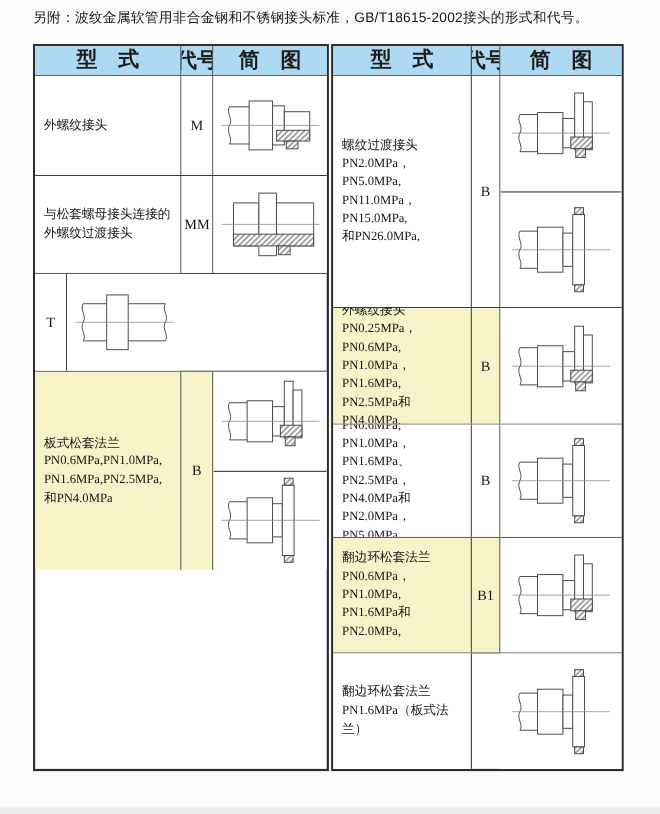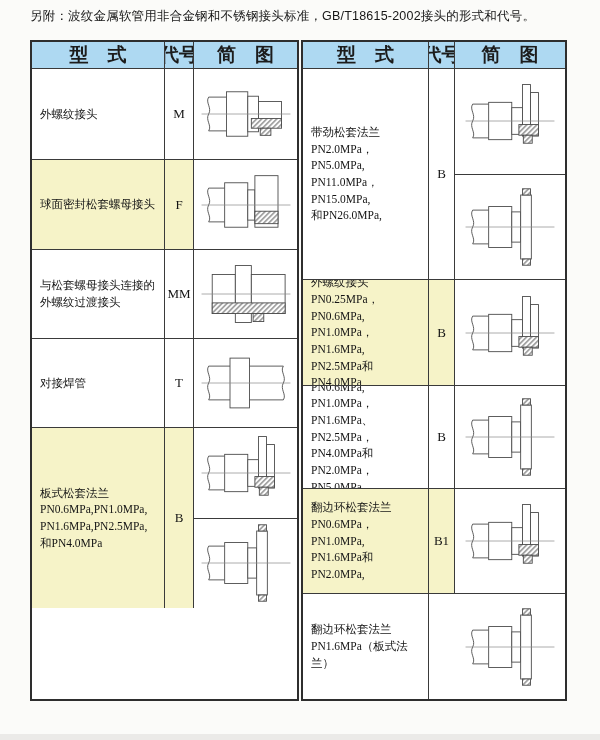--- a/index.html
+++ b/index.html
@@ -94,56 +94,39 @@
             <rect x="30" y="20" width="24" height="50" fill="#fff" stroke="#4a4a4a"></rect>
             <rect x="54" y="25" width="12" height="40" fill="#fff" stroke="#4a4a4a"></rect>
             <rect x="66" y="31" width="26" height="28" fill="#fff" stroke="#4a4a4a"></rect>
             <rect x="58" y="50" width="34" height="11" fill="url(#hatch)" stroke="#4a4a4a"></rect>
             <rect x="68" y="61" width="12" height="8" fill="url(#hatch)" stroke="#4a4a4a"></rect>
             <line x1="2" y1="45" x2="102" y2="45" stroke="#8a8a8a" stroke-width="0.8"></line>
           </svg>
       </div>
     </div>
 
-    <div class="row" style="height:90px">
-      <div class="cell type hl">球面密封松套螺母接头</div>
-      <div class="cell code hl">F</div>
-      <div class="cell diag last">
-        <svg class="fit" viewBox="0 0 104 90">
-            <path d="M10,26 C6,32 14,38 10,45 C6,52 14,58 10,64" fill="none" stroke="#4a4a4a"></path>
-            <line x1="10" y1="26" x2="28" y2="26" stroke="#4a4a4a"></line>
-            <line x1="10" y1="64" x2="28" y2="64" stroke="#4a4a4a"></line>
-            <rect x="28" y="20" width="26" height="50" fill="#fff" stroke="#4a4a4a"></rect>
-            <rect x="54" y="28" width="8" height="34" fill="#fff" stroke="#4a4a4a"></rect>
-            <rect x="62" y="12" width="26" height="58" fill="#fff" stroke="#4a4a4a"></rect>
-            <rect x="62" y="52" width="26" height="14" fill="url(#hatch)" stroke="#4a4a4a"></rect>
-            <line x1="2" y1="45" x2="102" y2="45" stroke="#8a8a8a" stroke-width="0.8"></line>
-          </svg>
-      </div>
-    </div>
 
     <div class="row" style="height:89px">
       <div class="cell type">与松套螺母接头连接的
 外螺纹过渡接头</div>
       <div class="cell code">MM</div>
       <div class="cell diag last">
         <svg class="fit" viewBox="0 0 104 90">
             <rect x="14" y="23" width="26" height="44" fill="#fff" stroke="#4a4a4a"></rect>
             <rect x="40" y="13" width="18" height="64" fill="#fff" stroke="#4a4a4a"></rect>
             <rect x="58" y="23" width="38" height="44" fill="#fff" stroke="#4a4a4a"></rect>
             <rect x="14" y="55" width="82" height="12" fill="url(#hatch)" stroke="#4a4a4a"></rect>
             <rect x="60" y="67" width="12" height="9" fill="url(#hatch)" stroke="#4a4a4a"></rect>
             <line x1="2" y1="45" x2="102" y2="45" stroke="#8a8a8a" stroke-width="0.8"></line>
           </svg>
       </div>
     </div>
 
 
     <div class="row" style="height:89px">
-      <div class="cell type">对接焊管</div>
       <div class="cell code">T</div>
       <div class="cell diag last">
         <svg class="fit" viewBox="0 0 104 90">
             <path d="M10,26 C6,32 14,38 10,45 C6,52 14,58 10,64" fill="none" stroke="#4a4a4a"></path>
             <line x1="10" y1="26" x2="34" y2="26" stroke="#4a4a4a"></line>
             <line x1="10" y1="64" x2="34" y2="64" stroke="#4a4a4a"></line>
             <rect x="34" y="17" width="22" height="56" fill="#fff" stroke="#4a4a4a"></rect>
             <line x1="56" y1="26" x2="94" y2="26" stroke="#4a4a4a"></line>
             <line x1="56" y1="64" x2="94" y2="64" stroke="#4a4a4a"></line>
             <path d="M94,26 C90,32 98,38 94,45 C90,52 98,58 94,64" fill="none" stroke="#4a4a4a"></path>
@@ -193,21 +176,21 @@
   </div>
 
   <div class="half right">
     <div class="row hdr" style="height:27px">
       <div class="cell type">型　式</div>
       <div class="cell code">代号</div>
       <div class="cell diag last">简　图</div>
     </div>
 
     <div class="row" style="height:211px">
-      <div class="cell type">带劲松套法兰
+      <div class="cell type">螺纹过渡接头
 PN2.0MPa，PN5.0MPa,
 PN11.0MPa，PN15.0MPa,
 和PN26.0MPa,</div>
       <div class="cell code">B</div>
       <div class="cell diag last" style="padding:0">
         <div class="stack">
           <div class="sub">
             <svg class="fit" viewBox="0 0 104 90">
                 <path d="M10,26 C6,32 14,38 10,45 C6,52 14,58 10,64" fill="none" stroke="#4a4a4a"></path>
                 <line x1="10" y1="26" x2="28" y2="26" stroke="#4a4a4a"></line>

